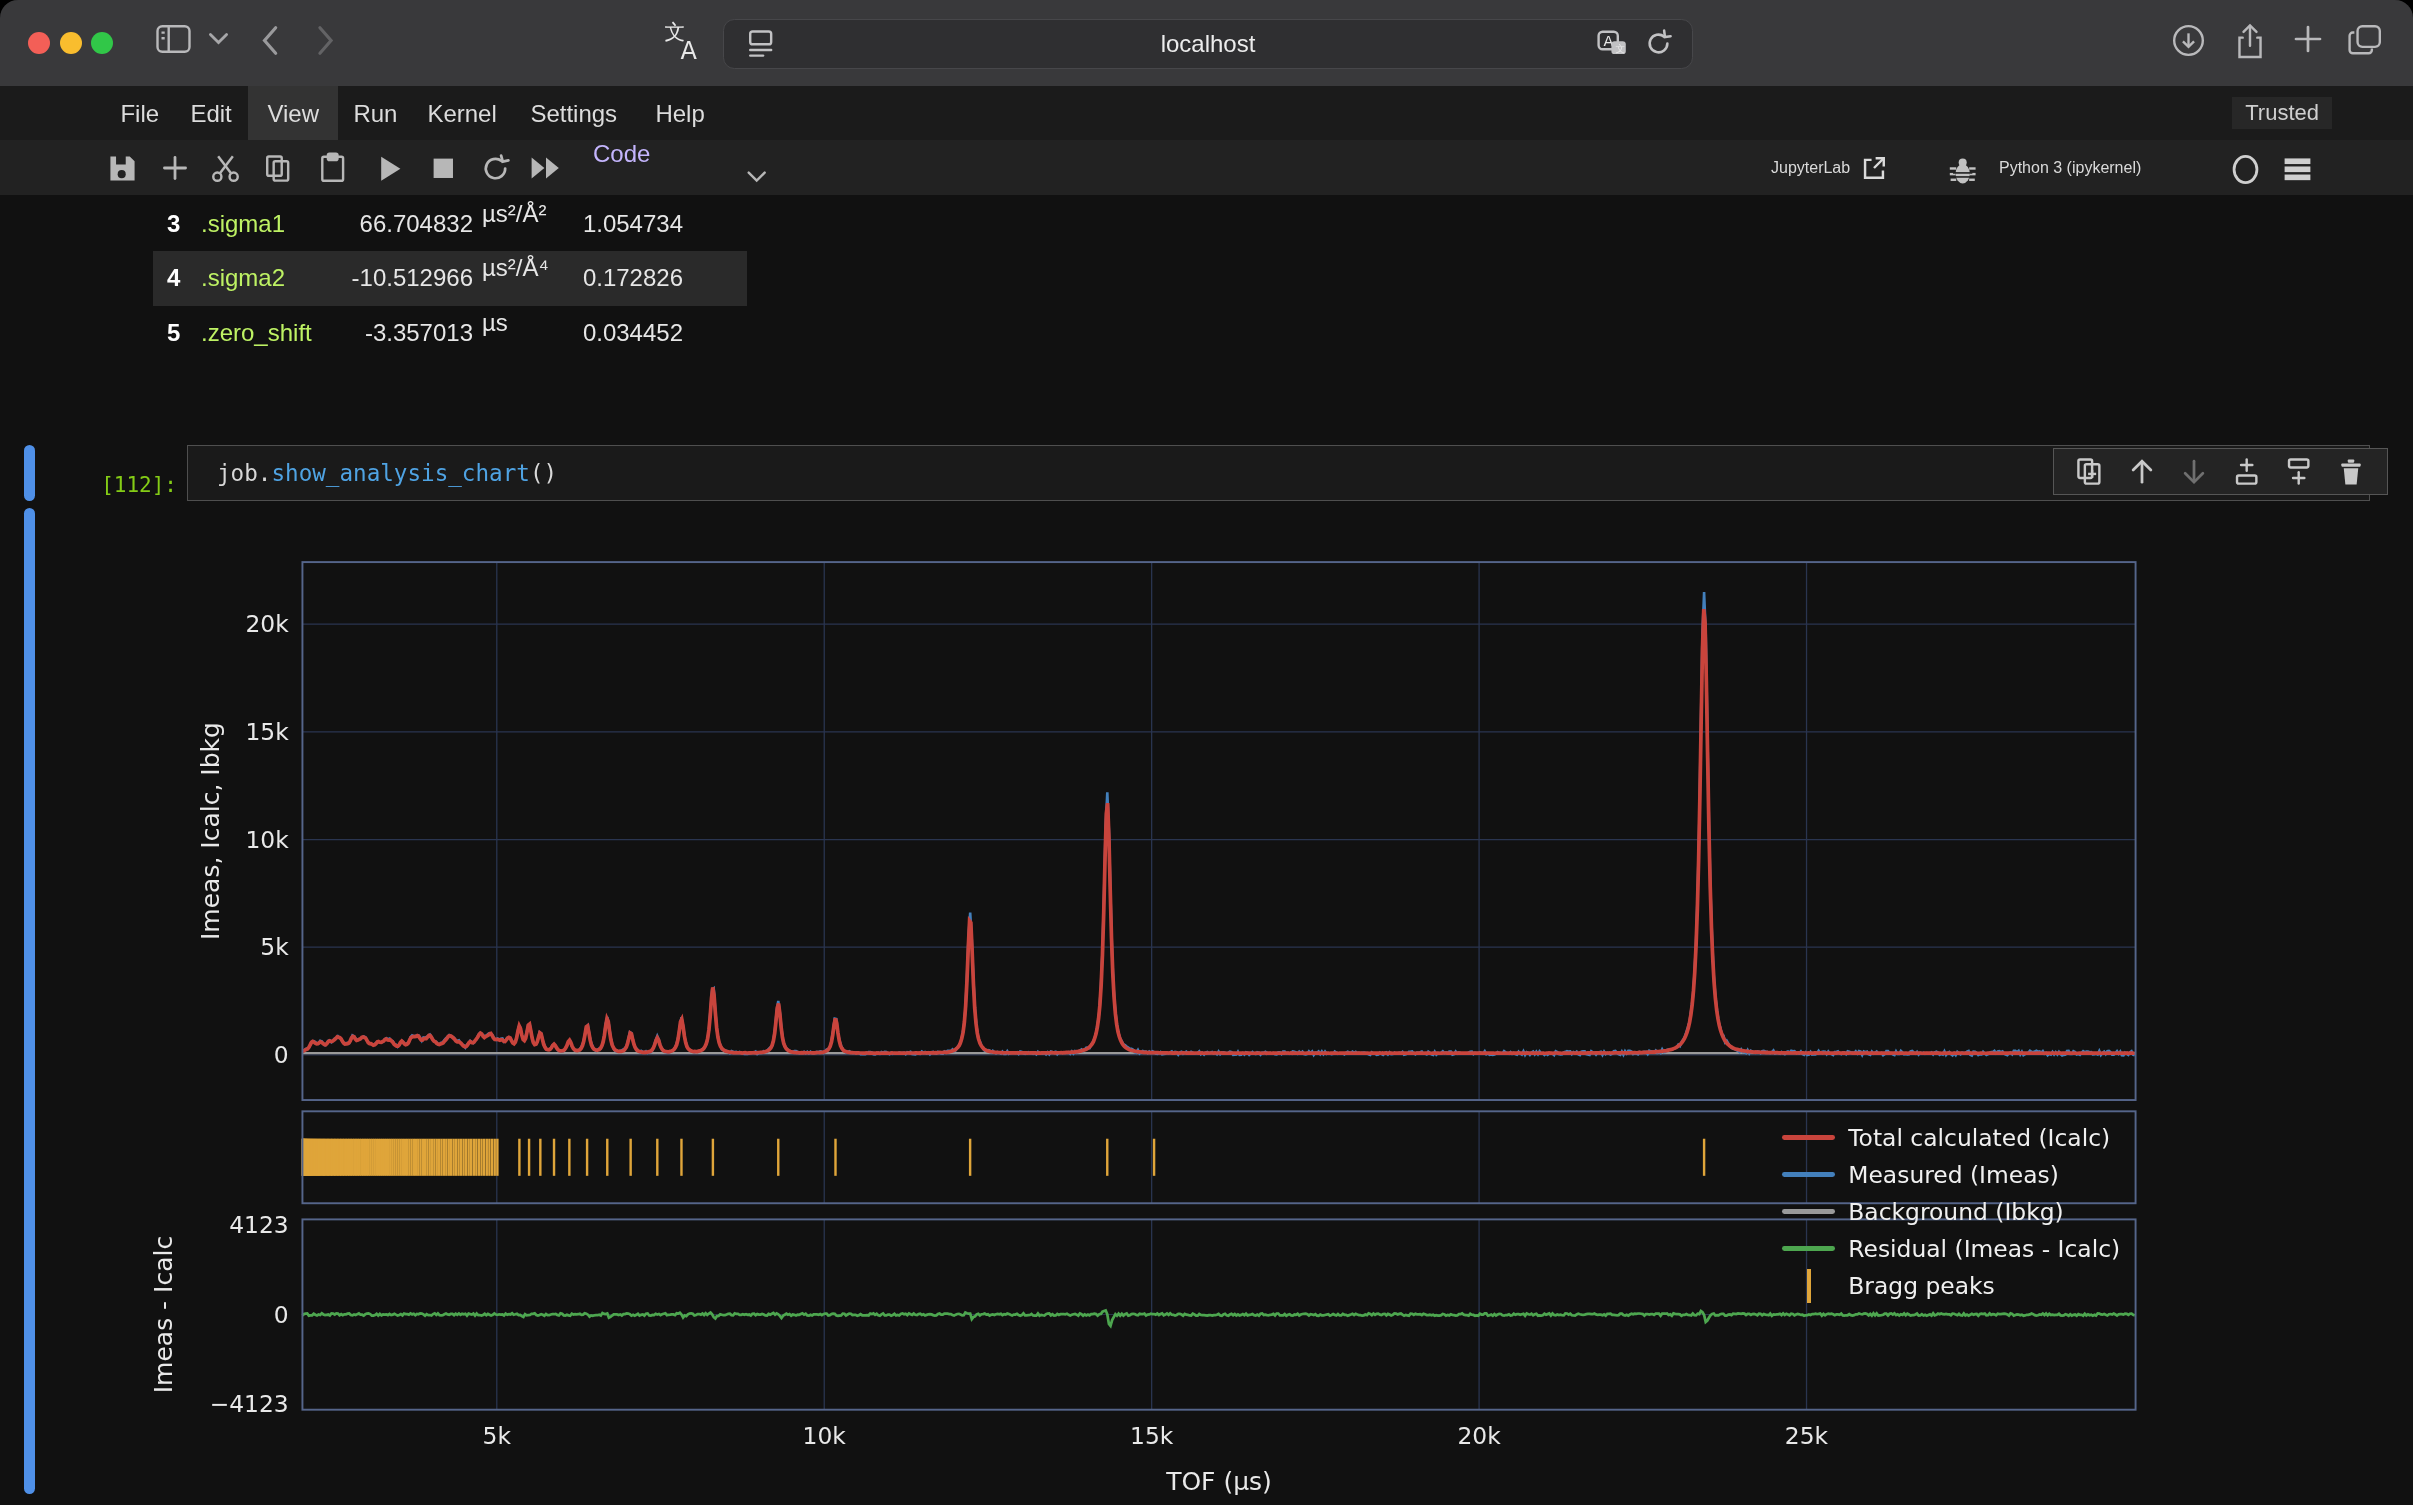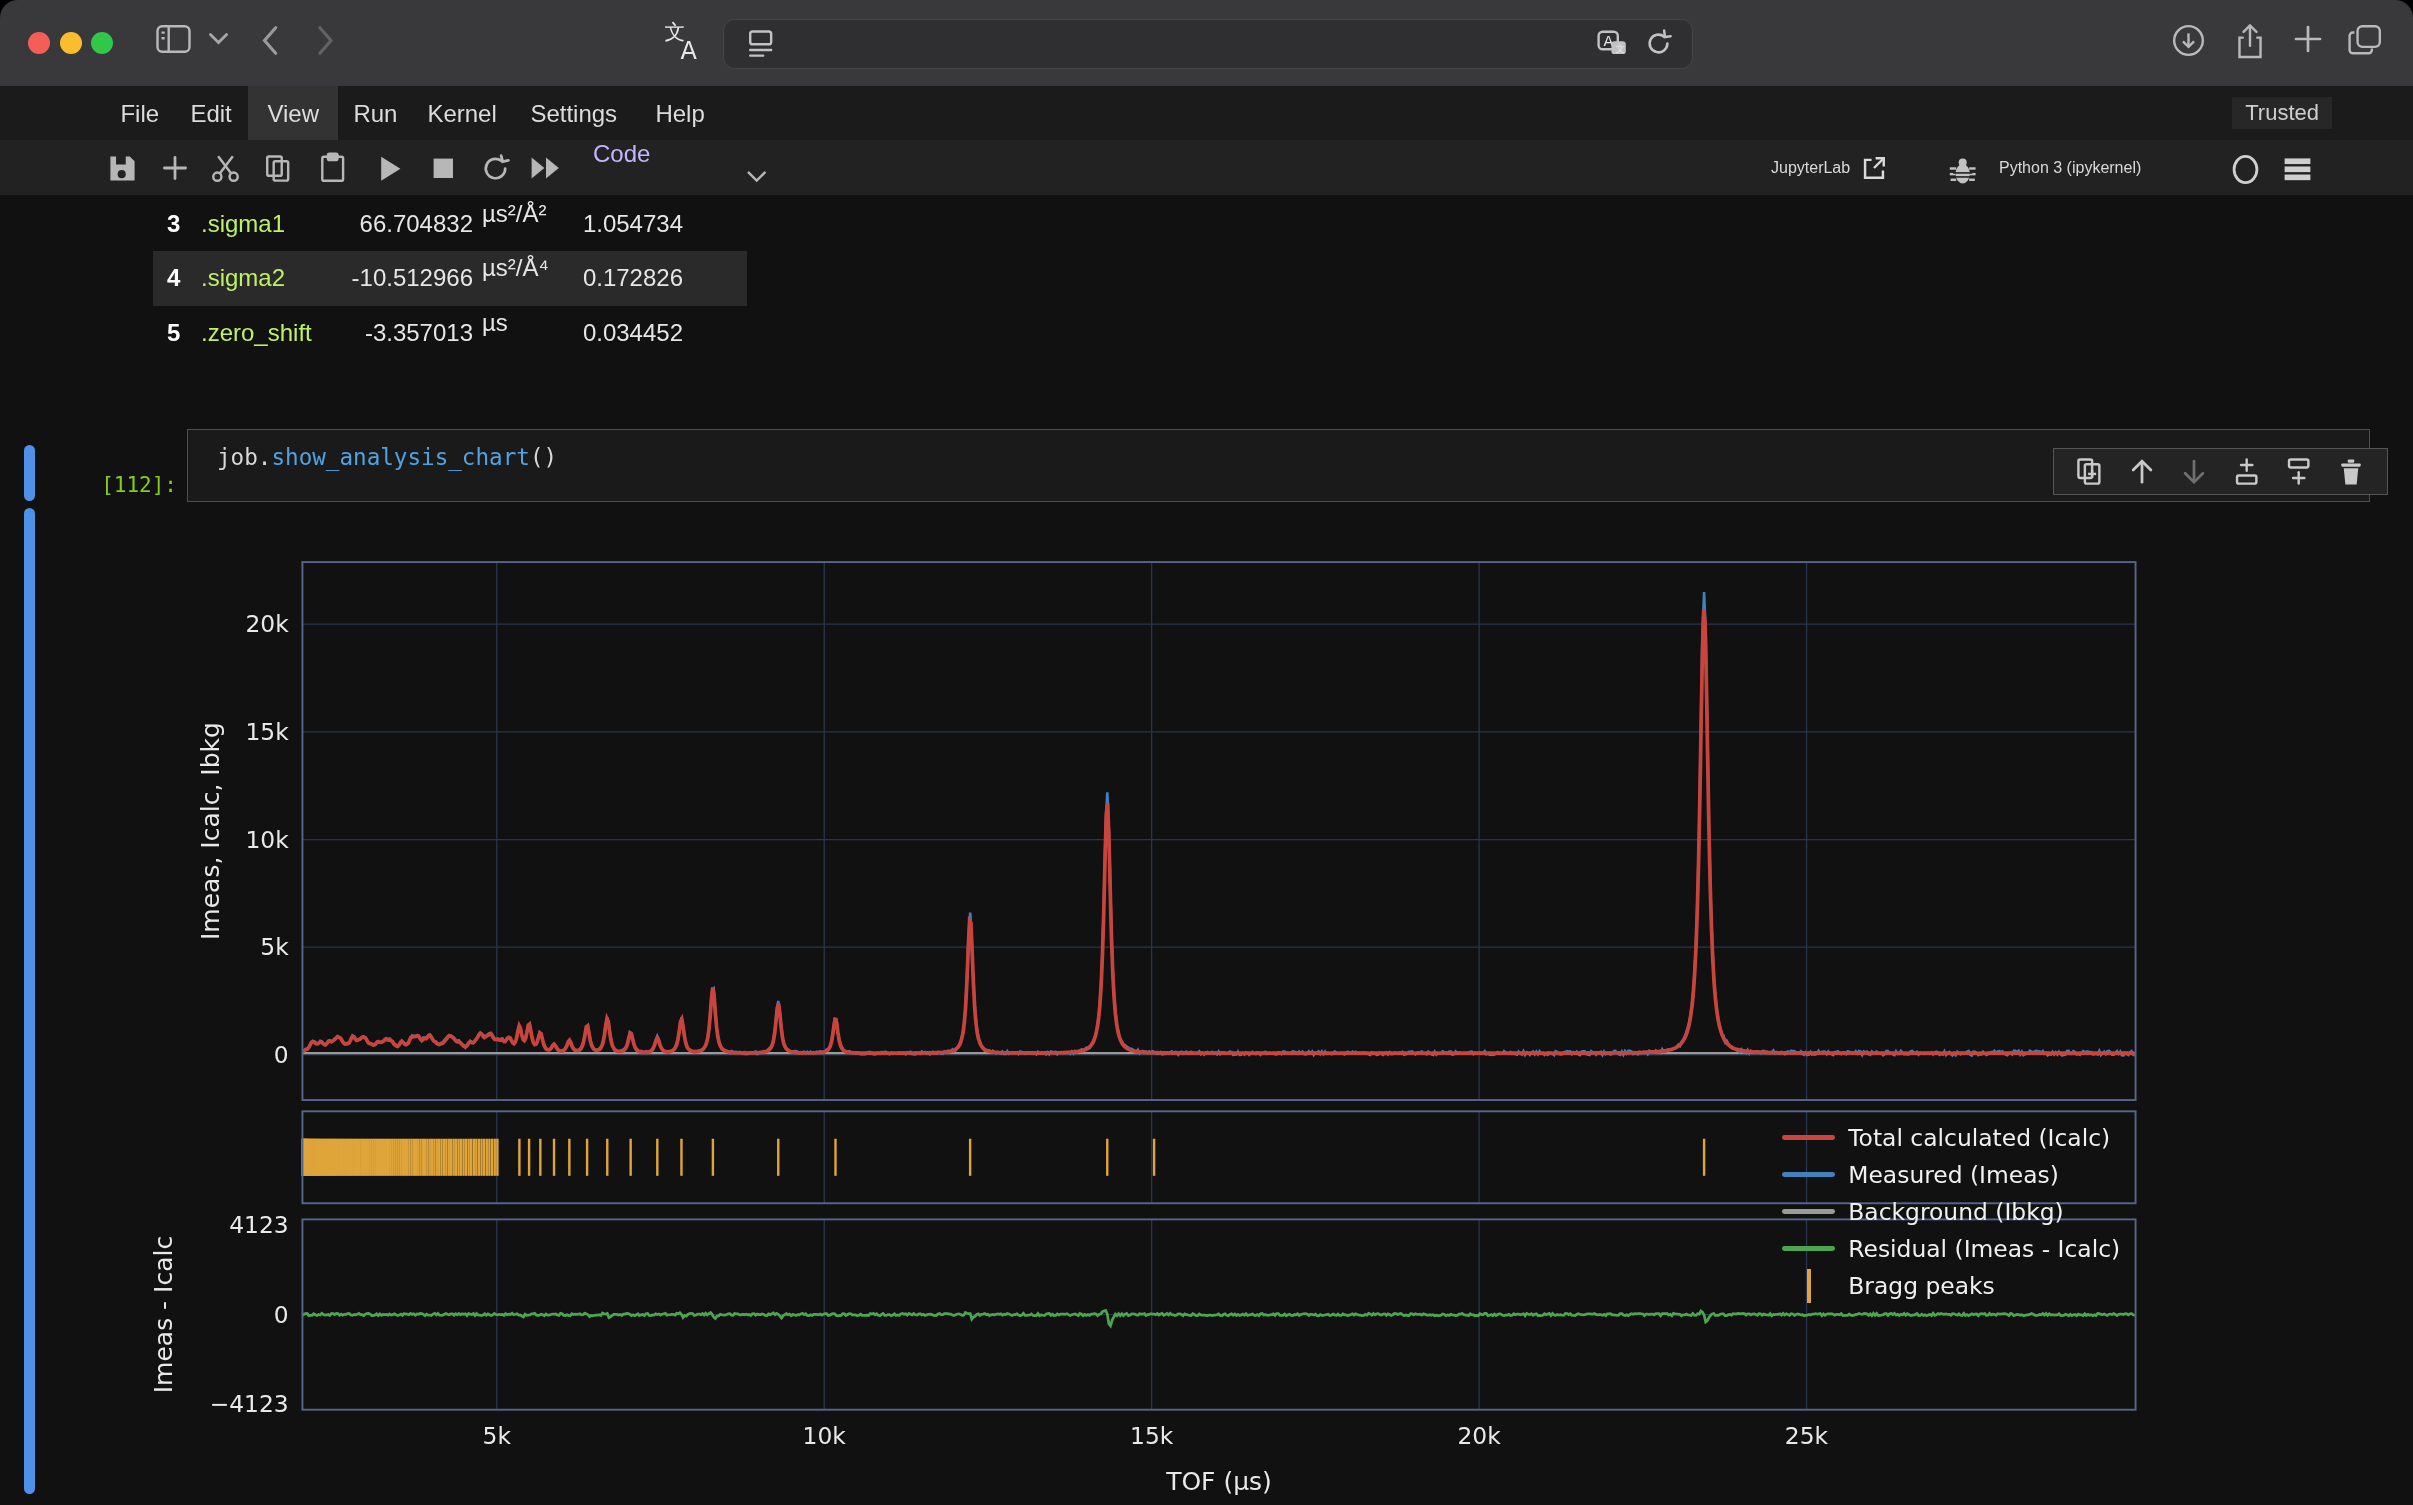--- a/index.html
+++ b/index.html
@@ -33,21 +33,21 @@
   .trow.hl{background:#2a2a2a;}
   .tidx{position:absolute;left:0;width:27.4px;text-align:right;top:13px;font-weight:bold;color:#fff;}
   .tname{position:absolute;left:48px;top:13px;color:#bef264;}
   .tval{position:absolute;left:194px;width:126px;text-align:right;top:13px;}
   .tunits{position:absolute;left:329px;top:3px;}
   .terr{position:absolute;left:428px;width:102px;text-align:right;top:13px;}
   .mdtext{position:absolute;left:165px;top:384px;color:#f2f2f2;font-size:25px;}
   .cellbar{position:absolute;left:24px;width:11.3px;border-radius:5.6px;background:#4f90e8;}
   .prompt{position:absolute;left:56px;top:473px;width:121px;text-align:right;color:#84cc16;
           font-family:"DejaVu Sans Mono",monospace;font-size:21px;}
-  .codebox{position:absolute;left:187px;top:429px;width:2183px;height:73px;background:#1a1a1a;
+  .codebox{position:absolute;left:187px;top:445px;width:2183px;height:56px;background:#1a1a1a;
            border:1.6px solid #4f4f4f;box-sizing:border-box;text-align:right;}
   .codeline{position:absolute;left:29px;top:13.7px;font-family:"DejaVu Sans Mono",monospace;font-size:22.6px;white-space:pre;}
   .tok0,.tok2{color:#d8d8d8;} .tok1{color:#4fa3e3;}
   .celltools{position:absolute;left:2053px;top:448px;width:335px;height:47px;background:#242424;
              border:1.6px solid #565656;box-sizing:border-box;display:flex;align-items:center;justify-content:space-evenly;}
   .ctool{width:32px;height:32px;display:flex;align-items:center;justify-content:center;color:#c9c9c9;}
   .ctool.dim{color:#707070;}
   
   #chart-wrap{position:absolute;left:0;top:516px;width:2413px;height:989px;}
   #chart-legend{position:absolute;left:1771px;top:603px;}
@@ -99,20 +99,21 @@
     </div>
 
     <div class="urlbar">
       <span class="icbtn" style="left:22.6px;top:9.7px;position:absolute">
         <svg width="27.4" height="29" viewBox="0 0 34 36" fill="none" stroke="#c2c2c4" stroke-width="3" stroke-linecap="round">
           <rect x="4" y="3" width="26" height="16" rx="3"></rect>
             <line x1="4" y1="26" x2="30" y2="26"></line>
             <line x1="4" y1="33" x2="20" y2="33"></line>
         </svg>
       </span>
+      <span class="urltext">localhost</span>
       <span class="icbtn" style="right:63px;top:10.5px;position:absolute;left:auto">
         <svg width="32" height="29" viewBox="0 0 40 36" fill="none">
           <rect x="2" y="2" width="24" height="22" rx="5" stroke="#c2c2c4" stroke-width="3"></rect>
           <text x="8" y="20" font-size="18" fill="#c2c2c4" font-family="DejaVu Sans">A</text>
           <rect x="18" y="14" width="18" height="16" rx="4" fill="#c2c2c4"></rect>
           <text x="23" y="27" font-size="12" fill="#2f2f31" font-family="DejaVu Sans">文</text>
         </svg>
       </span>
       <span class="icbtn" style="right:19.4px;top:9.7px;position:absolute;left:auto">
         <svg width="29" height="29" viewBox="0 0 36 36" fill="none" stroke="#c2c2c4" stroke-width="3.2" stroke-linecap="round">

